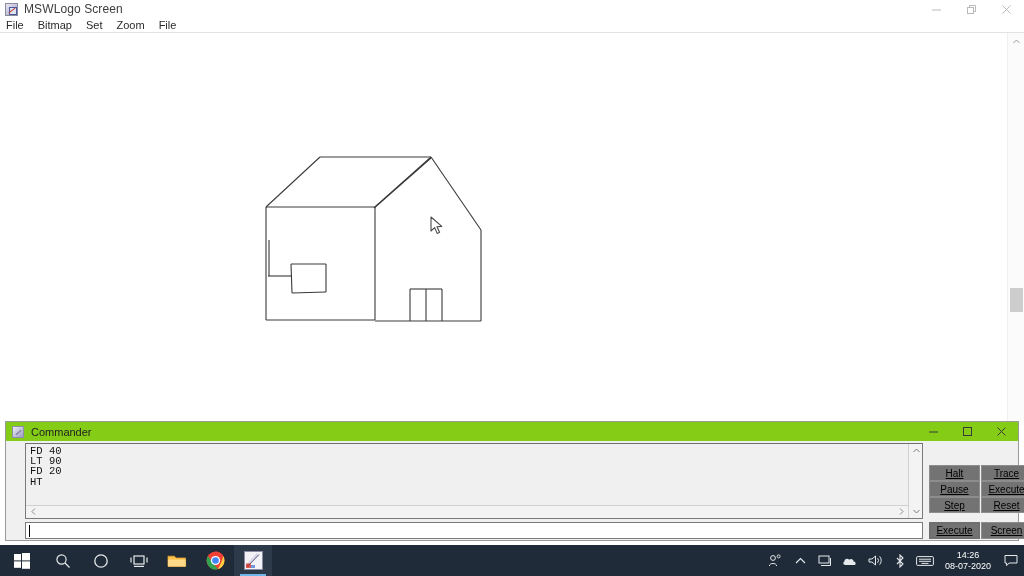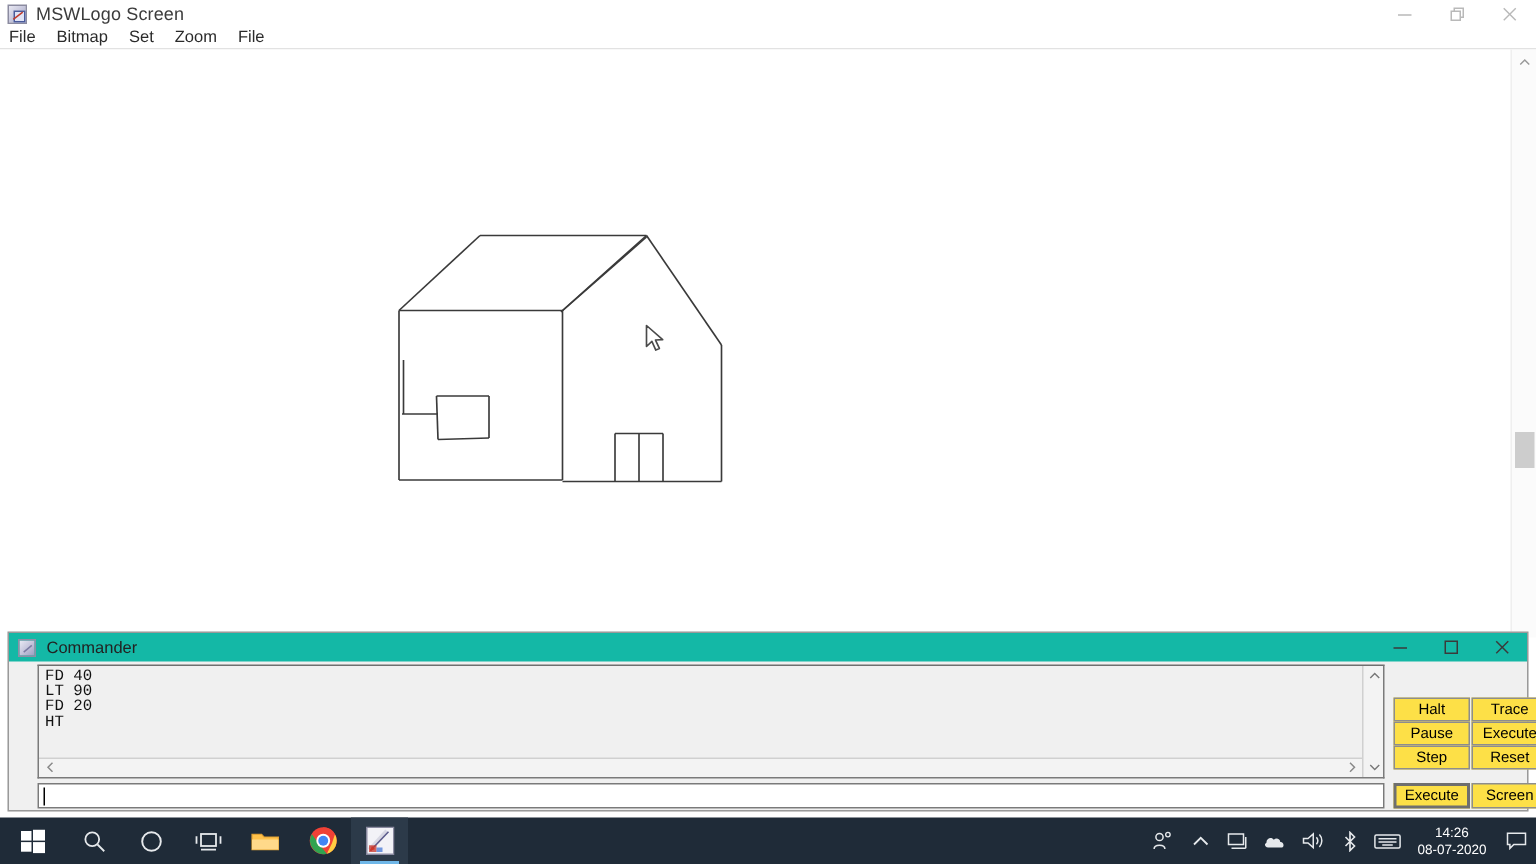--- a/index.html
+++ b/index.html
@@ -98,21 +98,21 @@
 
   
   .commander {
     position: absolute; left: 5px; top: 421px;
     width: 1014px; height: 120px;
     background: #f0f0f0;
     border: 1px solid #9a9a9a;
   }
   .cmd-titlebar {
     position: absolute; left: 0; top: 0; width: 100%; height: 19px;
-    background: #14b8a6;
+    background: #84cc16;
     display: flex; align-items: center;
   }
   .cmd-icon {
     width: 12px; height: 12px; margin-left: 6px; margin-right: 7px;
     background: linear-gradient(135deg,#eaeaf4 0%,#c5c5dc 50%,#9a9ec0 100%);
     border: 1px solid #8e8ea6; position: relative; flex: none;
   }
   .cmd-icon::after {
     content: ""; position: absolute; left: 2px; top: 5px;
     width: 7px; height: 1px; background: #7b7ba2; transform: rotate(-40deg);
@@ -180,26 +180,27 @@
   
   .btn-col {
     position: absolute; left: 907px; top: 2px; width: 104px; height: 96px;
   }
   .btn-grid {
     position: absolute; left: 0; top: 22px;
     width: 104px;
     display: grid; grid-template-columns: 52px 52px; grid-auto-rows: 16px;
   }
   .lbtn {
-    background: #fde047;
+    background: #737373;
     border: 1px solid #8d8d8d;
     font-size: 10px; color: #000;
     display: flex; align-items: center; justify-content: center;
     margin: 0 1px 1px 0;
     height: 16px;
+    text-decoration: underline;
   }
   .exec-row {
     position: absolute; left: 0; top: 79px; width: 104px;
     display: grid; grid-template-columns: 52px 52px;
   }
   .exec-row .lbtn { height: 17px; }
   .exec-row .lbtn.primary { border: 2px solid #6f6f6f; }
 
   
   .taskbar {

